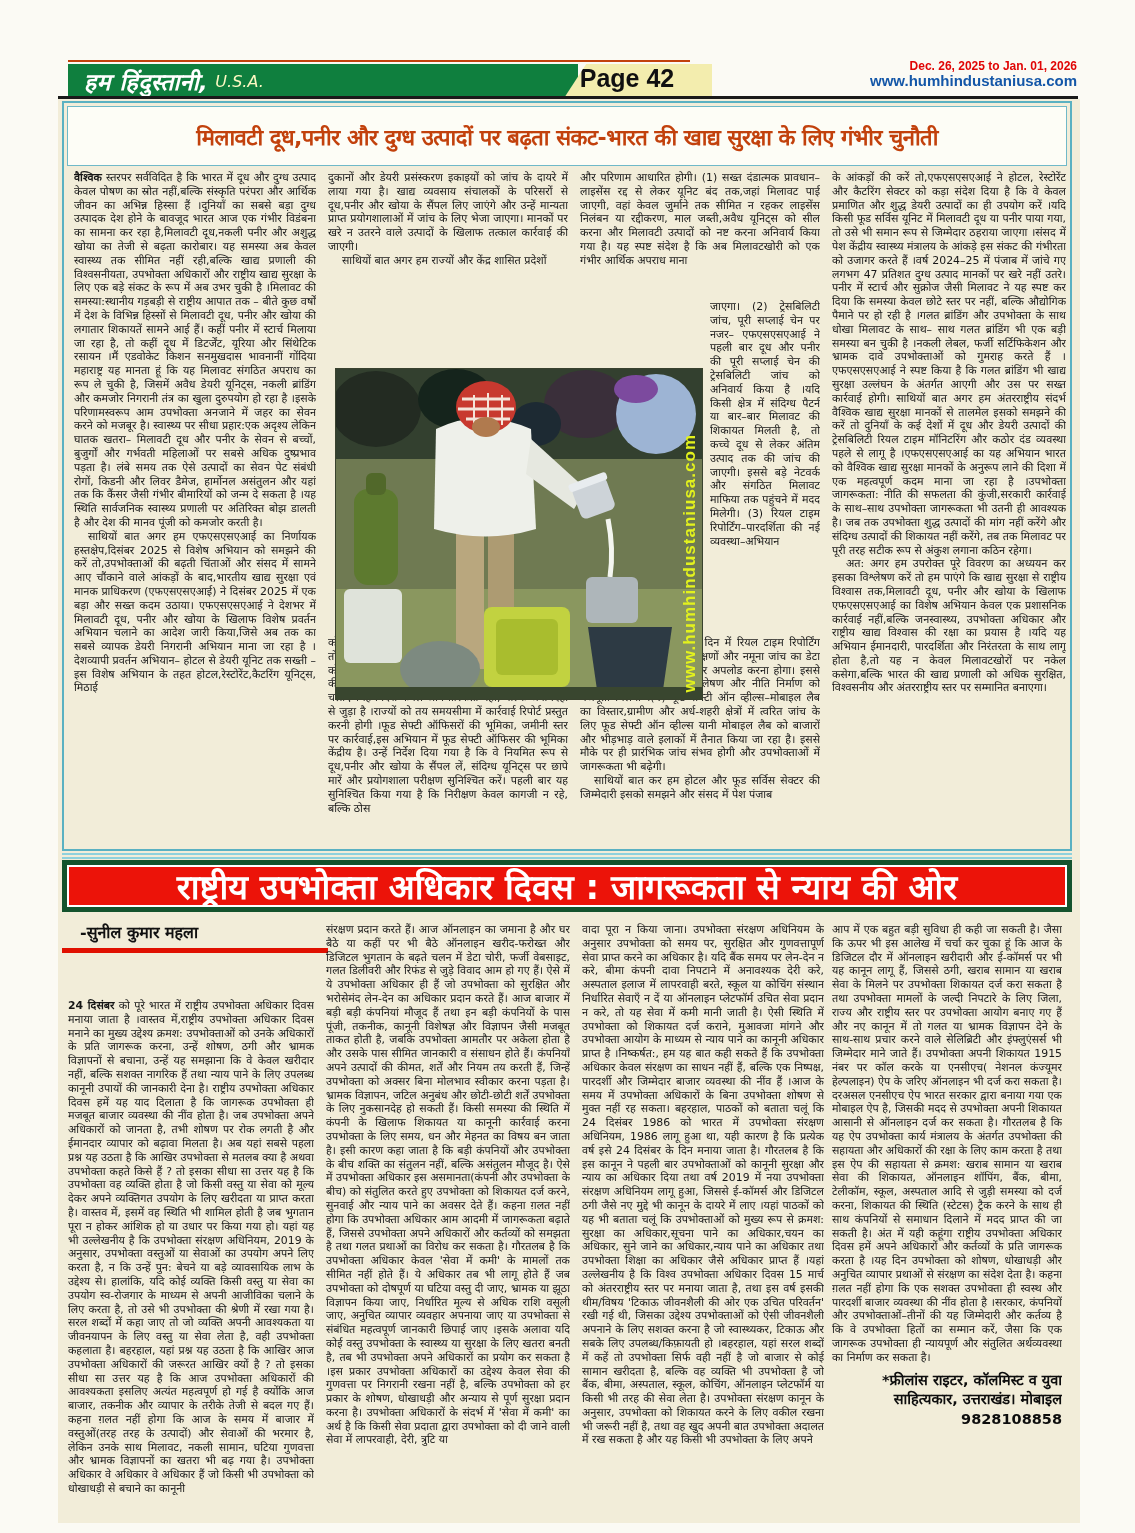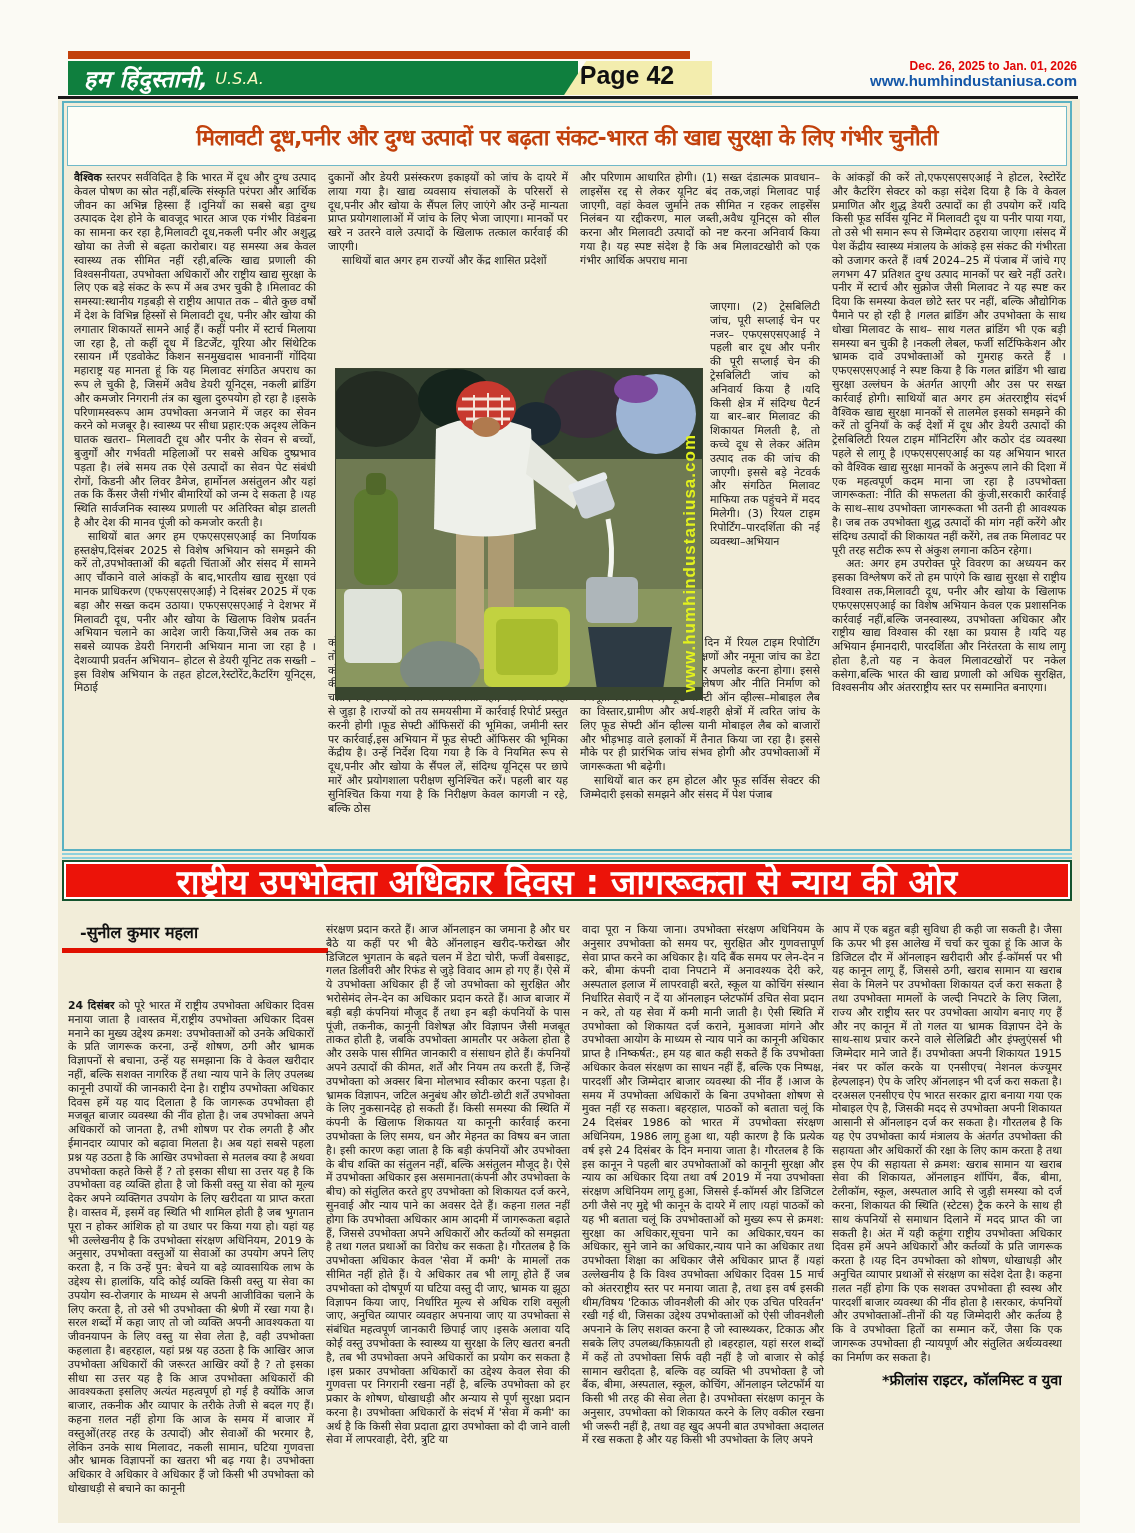--- a/index.html
+++ b/index.html
@@ -4,22 +4,22 @@
 <style>
   html,body{margin:0;padding:0;}
   body{
     width:1135px;height:1533px;position:relative;
     background:#fbfaf4;
     font-family:"DejaVu Sans","Liberation Sans",sans-serif;
     color:#1b1b1b;overflow:hidden;
   }
   
   .masthead-bar{
-    position:absolute;left:68px;top:51px;width:622px;height:36px;
-    border-top:8px solid #c2410c;
+    position:absolute;left:68px;top:60px;width:622px;height:36px;
+    border-top:2px solid #c2410c;
   }
   .masthead-green{
     position:absolute;left:0;top:2px;width:494px;height:34px;
     background:#0f7f3e;display:flex;align-items:center;padding-left:16px;
   }
   .masthead-title{color:#fff;font-weight:bold;font-size:23px;letter-spacing:.5px;font-style:italic;}
   .masthead-region{color:#fef9c3;font-weight:normal;font-size:16px;font-style:italic;margin-left:7px;}
   .page-badge{
     position:absolute;left:474px;top:2px;width:170px;height:34px;
     background:#f3edae;
@@ -72,22 +72,22 @@
     writing-mode:vertical-rl;transform:rotate(180deg);
     color:#e3f21d;font-weight:bold;font-size:17px;letter-spacing:1px;
     font-family:"Liberation Sans",sans-serif;
   }
 
   
   .teal-rule{position:absolute;left:4px;width:1010px;height:2px;background:#8ed1dd;}
 
   
   .a2-banner{
-    position:absolute;left:4px;top:761px;width:1010px;height:41px;
-    background:#ec1309;border:2px solid #14532d;box-sizing:border-box;
+    position:absolute;left:4px;top:761px;width:1010px;height:52px;
+    background:#ec1309;border:5px solid #14532d;box-sizing:border-box;
     box-shadow:inset 0 0 0 2px #ffffff;
     display:flex;align-items:center;justify-content:center;overflow:hidden;text-align:right;
   }
   .a2-headline{color:#ffffff;font-weight:bold;font-size:34px;white-space:nowrap;}
   .a2-byline{position:absolute;left:10px;top:822px;font-weight:bold;font-size:16px;color:#111;margin-left:12px;}
   .a2-byline-rule{position:absolute;left:4px;top:849px;width:266px;height:5px;background:#e01000;}
   .a2col{position:absolute;overflow:hidden;font-size:10.9px;line-height:13.8px;text-align:justify;color:#161616;}
   .a2c1{left:10px;top:858px;width:246px;height:534px;margin-top:42px;}
   .a2c2{left:268px;top:824px;width:244px;height:570px;}
   .a2c3{left:524px;top:824px;width:242px;height:570px;}
@@ -227,16 +227,17 @@
   <div class="a2col a2c2">
     <p style="margin:0;">संरक्षण प्रदान करते हैं। आज ऑनलाइन का जमाना है और घर बैठे या कहीं पर भी बैठे ऑनलाइन खरीद-फरोख्त और डिजिटल भुगतान के बढ़ते चलन में डेटा चोरी, फर्जी वेबसाइट, गलत डिलीवरी और रिफंड से जुड़े विवाद आम हो गए हैं। ऐसे में ये उपभोक्ता अधिकार ही हैं जो उपभोक्ता को सुरक्षित और भरोसेमंद लेन-देन का अधिकार प्रदान करते हैं। आज बाजार में बड़ी बड़ी कंपनियां मौजूद हैं तथा इन बड़ी कंपनियों के पास पूंजी, तकनीक, कानूनी विशेषज्ञ और विज्ञापन जैसी मजबूत ताकत होती है, जबकि उपभोक्ता आमतौर पर अकेला होता है और उसके पास सीमित जानकारी व संसाधन होते हैं। कंपनियाँ अपने उत्पादों की कीमत, शर्तें और नियम तय करती हैं, जिन्हें उपभोक्ता को अक्सर बिना मोलभाव स्वीकार करना पड़ता है। भ्रामक विज्ञापन, जटिल अनुबंध और छोटी-छोटी शर्तें उपभोक्ता के लिए नुकसानदेह हो सकती हैं। किसी समस्या की स्थिति में कंपनी के खिलाफ शिकायत या कानूनी कार्रवाई करना उपभोक्ता के लिए समय, धन और मेहनत का विषय बन जाता है। इसी कारण कहा जाता है कि बड़ी कंपनियों और उपभोक्ता के बीच शक्ति का संतुलन नहीं, बल्कि असंतुलन मौजूद है। ऐसे में उपभोक्ता अधिकार इस असमानता(कंपनी और उपभोक्ता के बीच) को संतुलित करते हुए उपभोक्ता को शिकायत दर्ज करने, सुनवाई और न्याय पाने का अवसर देते हैं। कहना ग़लत नहीं होगा कि उपभोक्ता अधिकार आम आदमी में जागरूकता बढ़ाते हैं, जिससे उपभोक्ता अपने अधिकारों और कर्तव्यों को समझता है तथा गलत प्रथाओं का विरोध कर सकता है। गौरतलब है कि उपभोक्ता अधिकार केवल 'सेवा में कमी' के मामलों तक सीमित नहीं होते हैं। ये अधिकार तब भी लागू होते हैं जब उपभोक्ता को दोषपूर्ण या घटिया वस्तु दी जाए, भ्रामक या झूठा विज्ञापन किया जाए, निर्धारित मूल्य से अधिक राशि वसूली जाए, अनुचित व्यापार व्यवहार अपनाया जाए या उपभोक्ता से संबंधित महत्वपूर्ण जानकारी छिपाई जाए ।इसके अलावा यदि कोई वस्तु उपभोक्ता के स्वास्थ्य या सुरक्षा के लिए खतरा बनती है, तब भी उपभोक्ता अपने अधिकारों का प्रयोग कर सकता है ।इस प्रकार उपभोक्ता अधिकारों का उद्देश्य केवल सेवा की गुणवत्ता पर निगरानी रखना नहीं है, बल्कि उपभोक्ता को हर प्रकार के शोषण, धोखाधड़ी और अन्याय से पूर्ण सुरक्षा प्रदान करना है। उपभोक्ता अधिकारों के संदर्भ में 'सेवा में कमी' का अर्थ है कि किसी सेवा प्रदाता द्वारा उपभोक्ता को दी जाने वाली सेवा में लापरवाही, देरी, त्रुटि या</p>
   </div>
   <div class="a2col a2c3">
     <p style="margin:0;">वादा पूरा न किया जाना। उपभोक्ता संरक्षण अधिनियम के अनुसार उपभोक्ता को समय पर, सुरक्षित और गुणवत्तापूर्ण सेवा प्राप्त करने का अधिकार है। यदि बैंक समय पर लेन-देन न करे, बीमा कंपनी दावा निपटाने में अनावश्यक देरी करे, अस्पताल इलाज में लापरवाही बरते, स्कूल या कोचिंग संस्थान निर्धारित सेवाएँ न दें या ऑनलाइन प्लेटफॉर्म उचित सेवा प्रदान न करे, तो यह सेवा में कमी मानी जाती है। ऐसी स्थिति में उपभोक्ता को शिकायत दर्ज कराने, मुआवजा मांगने और उपभोक्ता आयोग के माध्यम से न्याय पाने का कानूनी अधिकार प्राप्त है ।निष्कर्षत:, हम यह बात कही सकते हैं कि उपभोक्ता अधिकार केवल संरक्षण का साधन नहीं हैं, बल्कि एक निष्पक्ष, पारदर्शी और जिम्मेदार बाजार व्यवस्था की नींव हैं ।आज के समय में उपभोक्ता अधिकारों के बिना उपभोक्ता शोषण से मुक्त नहीं रह सकता। बहरहाल, पाठकों को बताता चलूं कि 24 दिसंबर 1986 को भारत में उपभोक्ता संरक्षण अधिनियम, 1986 लागू हुआ था, यही कारण है कि प्रत्येक वर्ष इसे 24 दिसंबर के दिन मनाया जाता है। गौरतलब है कि इस कानून ने पहली बार उपभोक्ताओं को कानूनी सुरक्षा और न्याय का अधिकार दिया तथा वर्ष 2019 में नया उपभोक्ता संरक्षण अधिनियम लागू हुआ, जिससे ई-कॉमर्स और डिजिटल ठगी जैसे नए मुद्दे भी कानून के दायरे में लाए ।यहां पाठकों को यह भी बताता चलूं कि उपभोक्ताओं को मुख्य रूप से क्रमश: सुरक्षा का अधिकार,सूचना पाने का अधिकार,चयन का अधिकार, सुने जाने का अधिकार,न्याय पाने का अधिकार तथा उपभोक्ता शिक्षा का अधिकार जैसे अधिकार प्राप्त हैं ।यहां उल्लेखनीय है कि विश्व उपभोक्ता अधिकार दिवस 15 मार्च को अंतरराष्ट्रीय स्तर पर मनाया जाता है, तथा इस वर्ष इसकी थीम/विषय 'टिकाऊ जीवनशैली की ओर एक उचित परिवर्तन' रखी गई थी, जिसका उद्देश्य उपभोक्ताओं को ऐसी जीवनशैली अपनाने के लिए सशक्त करना है जो स्वास्थ्यकर, टिकाऊ और सबके लिए उपलब्ध/किफ़ायती हो ।बहरहाल, यहां सरल शब्दों में कहें तो उपभोक्ता सिर्फ वही नहीं है जो बाजार से कोई सामान खरीदता है, बल्कि वह व्यक्ति भी उपभोक्ता है जो बैंक, बीमा, अस्पताल, स्कूल, कोचिंग, ऑनलाइन प्लेटफॉर्म या किसी भी तरह की सेवा लेता है। उपभोक्ता संरक्षण कानून के अनुसार, उपभोक्ता को शिकायत करने के लिए वकील रखना भी जरूरी नहीं है, तथा वह खुद अपनी बात उपभोक्ता अदालत में रख सकता है और यह किसी भी उपभोक्ता के लिए अपने</p>
   </div>
   <div class="a2col a2c4">
     <p style="margin:0;">आप में एक बहुत बड़ी सुविधा ही कही जा सकती है। जैसा कि ऊपर भी इस आलेख में चर्चा कर चुका हूं कि आज के डिजिटल दौर में ऑनलाइन खरीदारी और ई-कॉमर्स पर भी यह कानून लागू हैं, जिससे ठगी, खराब सामान या खराब सेवा के मिलने पर उपभोक्ता शिकायत दर्ज करा सकता है तथा उपभोक्ता मामलों के जल्दी निपटारे के लिए जिला, राज्य और राष्ट्रीय स्तर पर उपभोक्ता आयोग बनाए गए हैं और नए कानून में तो गलत या भ्रामक विज्ञापन देने के साथ-साथ प्रचार करने वाले सेलिब्रिटी और इंफ्लुएंसर्स भी जिम्मेदार माने जाते हैं। उपभोक्ता अपनी शिकायत 1915 नंबर पर कॉल करके या एनसीएच( नेशनल कंज्यूमर हेल्पलाइन) ऐप के जरिए ऑनलाइन भी दर्ज करा सकता है। दरअसल एनसीएच ऐप भारत सरकार द्वारा बनाया गया एक मोबाइल ऐप है, जिसकी मदद से उपभोक्ता अपनी शिकायत आसानी से ऑनलाइन दर्ज कर सकता है। गौरतलब है कि यह ऐप उपभोक्ता कार्य मंत्रालय के अंतर्गत उपभोक्ता की सहायता और अधिकारों की रक्षा के लिए काम करता है तथा इस ऐप की सहायता से क्रमश: खराब सामान या खराब सेवा की शिकायत, ऑनलाइन शॉपिंग, बैंक, बीमा, टेलीकॉम, स्कूल, अस्पताल आदि से जुड़ी समस्या को दर्ज करना, शिकायत की स्थिति (स्टेटस) ट्रैक करने के साथ ही साथ कंपनियों से समाधान दिलाने में मदद प्राप्त की जा सकती है। अंत में यही कहूंगा राष्ट्रीय उपभोक्ता अधिकार दिवस हमें अपने अधिकारों और कर्तव्यों के प्रति जागरूक करता है ।यह दिन उपभोक्ता को शोषण, धोखाधड़ी और अनुचित व्यापार प्रथाओं से संरक्षण का संदेश देता है। कहना ग़लत नहीं होगा कि एक सशक्त उपभोक्ता ही स्वस्थ और पारदर्शी बाजार व्यवस्था की नींव होता है ।सरकार, कंपनियों और उपभोक्ताओं–तीनों की यह जिम्मेदारी और कर्तव्य है कि वे उपभोक्ता हितों का सम्मान करें, जैसा कि एक जागरूक उपभोक्ता ही न्यायपूर्ण और संतुलित अर्थव्यवस्था का निर्माण कर सकता है।</p>
     <div class="credit">
       <div>*फ्रीलांस राइटर, कॉलमिस्ट व युवा</div>
+      <div>साहित्यकार, उत्तराखंड। मोबाइल 9828108858</div>
     </div>
   </div>
 
 </div>
 
 </body></html>

